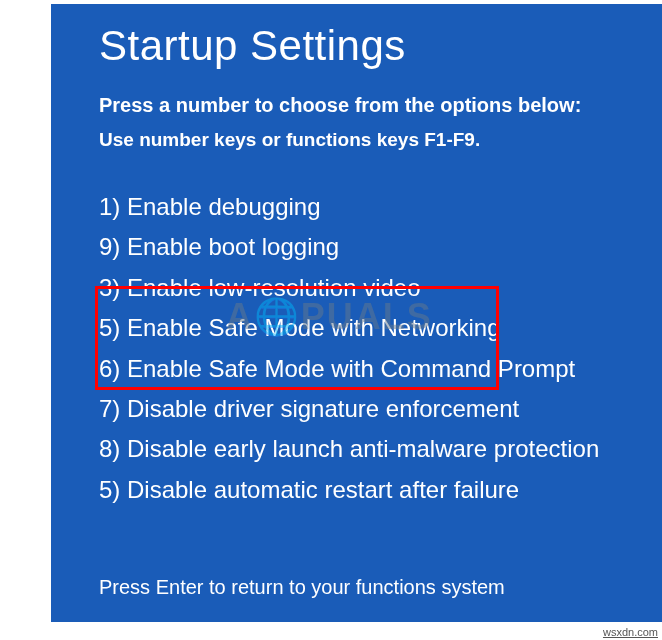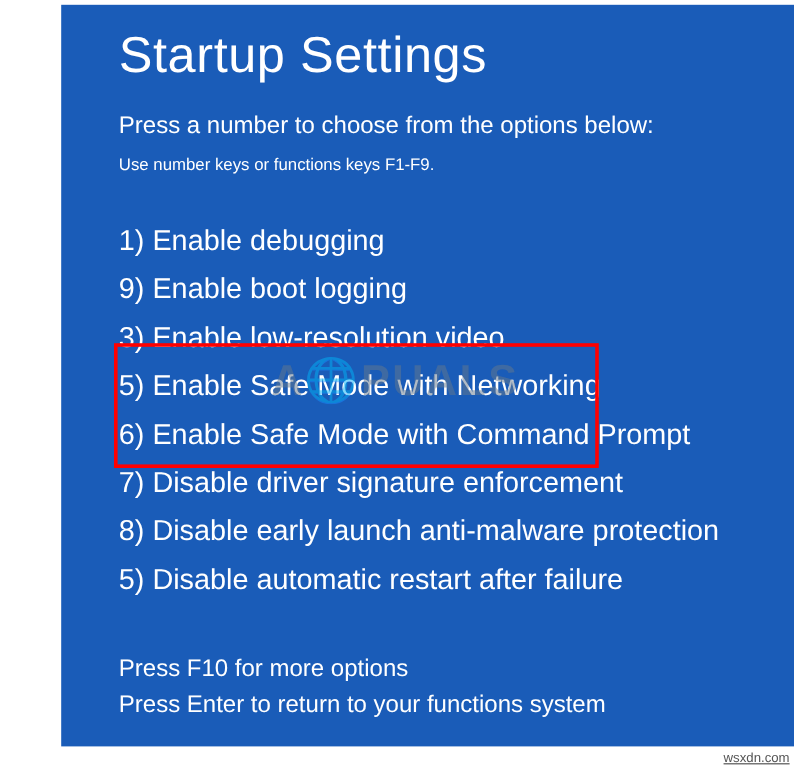--- a/index.html
+++ b/index.html
@@ -23,26 +23,26 @@
       margin-left: 39px;
     }
     .title {
       font-size: 42px;
       font-weight: 300;
       margin-bottom: 24px;
       letter-spacing: 0.5px;
     }
     .subtitle {
       font-size: 20px;
-      font-weight: 400;
+      font-weight: 700;
       margin-bottom: 12px;
     }
     .hint {
-      font-size: 14px;
-      font-weight: 400;
+      font-size: 19px;
+      font-weight: 700;
       margin-bottom: 36px;
     }
     .options {
       margin-bottom: 60px;
     }
     .option {
       font-size: 24px;
       font-weight: 300;
       line-height: 1.6;
       padding: 1px 0;
@@ -104,18 +104,17 @@
     <div class="option">7) Disable driver signature enforcement</div>
     <div class="option">8) Disable early launch anti-malware protection</div>
     <div class="option">5) Disable automatic restart after failure</div>
   </div>
 
   <div class="highlight-box"></div>
 
   <div class="watermark">A🌐PUALS</div>
 
   <div class="footer">
-    <div class="footer-line">Press F10 for more options</div>
     <div class="footer-line">Press Enter to return to your functions system</div>
   </div>
 </div>
 
 <div class="attribution">wsxdn.com</div>
 
 </body></html>

